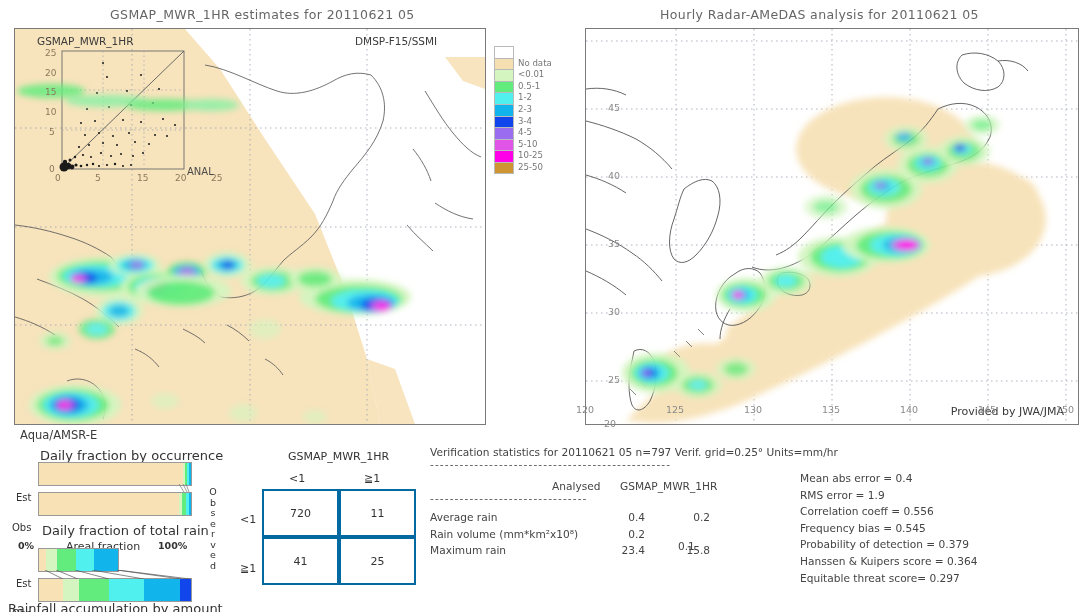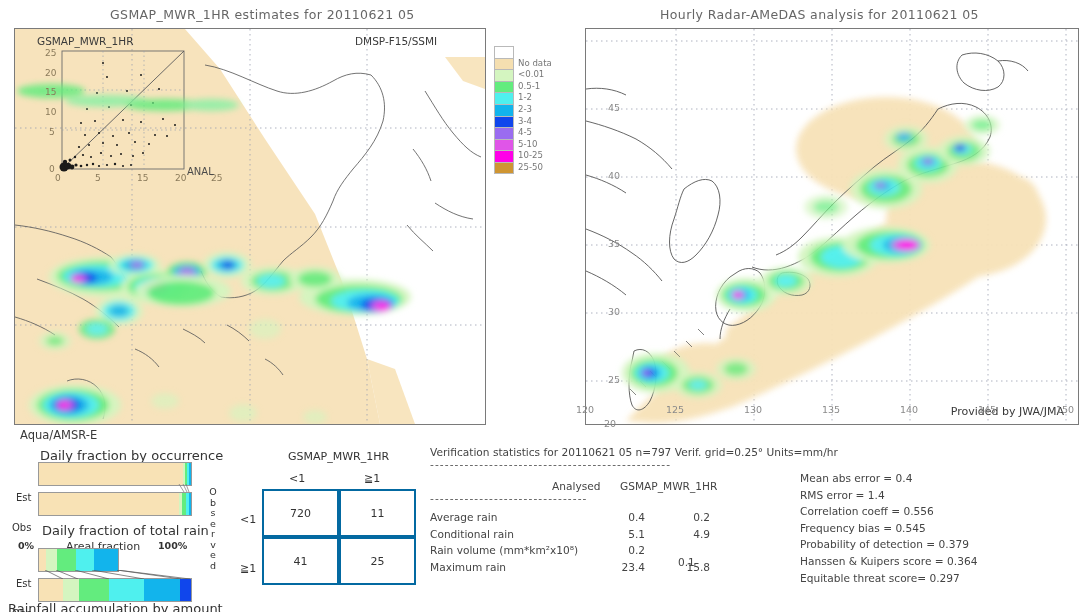--- a/index.html
+++ b/index.html
@@ -594,37 +594,32 @@
 <div class="abs stat-line" style="left:620px;top:478px;">GSMAP_MWR_1HR</div>
 <div class="abs mono-dash" style="left:430px;top:492px;">--------------------------------</div>
 
 <div class="abs" id="stat-rows" style="left:430px;top:509px;width:330px;">
     <div style="position: relative; height: 16.6px;">
       <span class="stat-line" style="position: absolute; left: 0px; top: 0px;">Average rain</span>
       <span class="stat-line" style="position: absolute; left: 175px; top: 0px; width: 40px; text-align: right;">0.4</span>
       <span class="stat-line" style="position: absolute; left: 240px; top: 0px; width: 40px; text-align: right;">0.2</span>
     </div>
     <div style="position: relative; height: 16.6px;">
-      <span class="stat-line" style="position: absolute; left: 0px; top: 0px;">Conditional rain</span>
-      <span class="stat-line" style="position: absolute; left: 175px; top: 0px; width: 40px; text-align: right;">5.1</span>
-      <span class="stat-line" style="position: absolute; left: 240px; top: 0px; width: 40px; text-align: right;">4.9</span>
-    </div>
-    <div style="position: relative; height: 16.6px;">
       <span class="stat-line" style="position: absolute; left: 0px; top: 0px;">Rain volume (mm*km²x10⁸)</span>
       <span class="stat-line" style="position: absolute; left: 175px; top: 0px; width: 40px; text-align: right;">0.2</span>
       <span class="stat-line" style="position: absolute; left: 248px; top: 0px; width: 40px; text-align: left; margin-top: 12px;">0.1</span>
     </div>
     <div style="position: relative; height: 16.6px;">
       <span class="stat-line" style="position: absolute; left: 0px; top: 0px;">Maximum rain</span>
       <span class="stat-line" style="position: absolute; left: 175px; top: 0px; width: 40px; text-align: right;">23.4</span>
       <span class="stat-line" style="position: absolute; left: 240px; top: 0px; width: 40px; text-align: right;">15.8</span>
     </div>
   </div>
 
 <div class="abs" id="score-rows" style="left:800px;top:470px;">
     <div class="stat-line">Mean abs error = 0.4</div>
-    <div class="stat-line">RMS error = 1.4</div>
+    <div class="stat-line">RMS error = 1.9</div>
     <div class="stat-line">Correlation coeff = 0.556</div>
     <div class="stat-line">Frequency bias = 0.545</div>
     <div class="stat-line">Probability of detection = 0.379</div>
     <div class="stat-line">Hanssen &amp; Kuipers score = 0.364</div>
     <div class="stat-line">Equitable threat score= 0.297</div>
   </div>
 
 </body></html>

